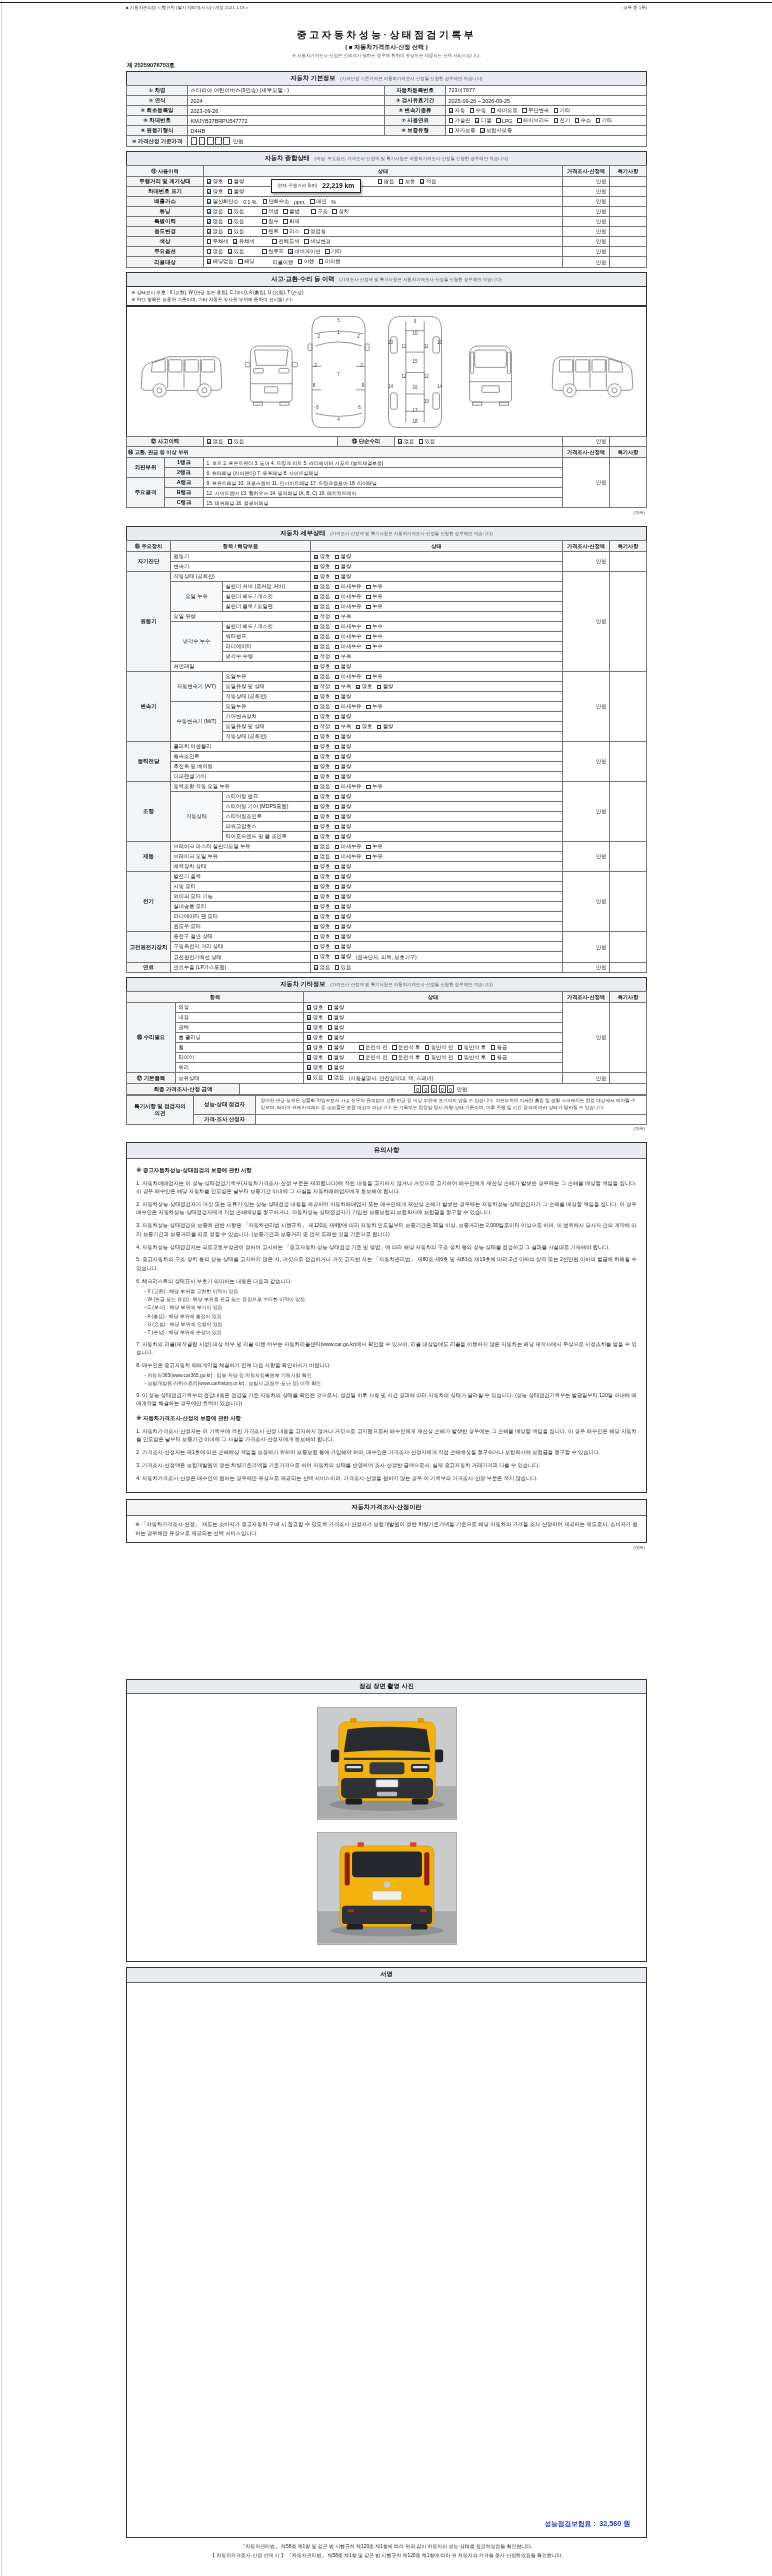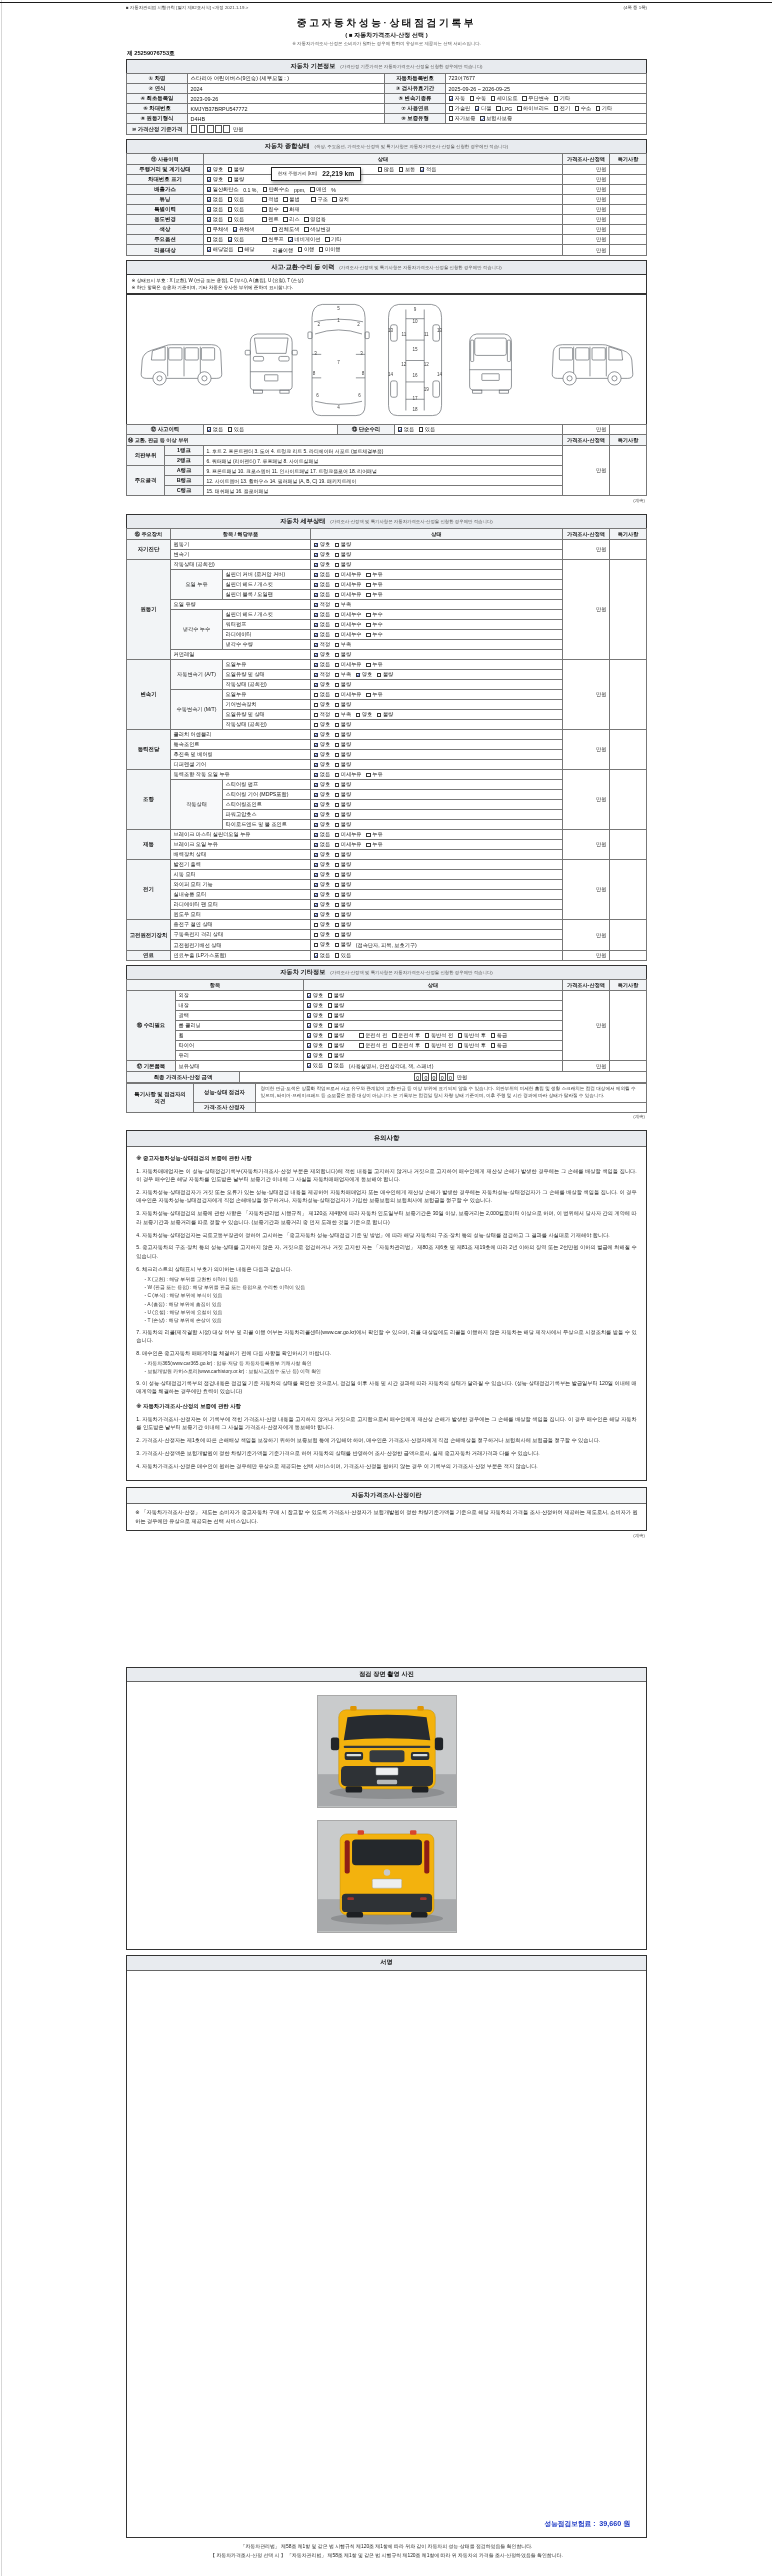--- a/index.html
+++ b/index.html
@@ -8,21 +8,21 @@
   }
   *{box-sizing:border-box;}
   html,body{margin:0;padding:0;}
   body{width:773px;height:2576px;background:#ffffff;color:#141414;
        font-family:"Liberation Sans","DejaVu Sans",sans-serif;position:relative;overflow:hidden;}
   .edge{position:absolute;top:0;bottom:0;width:0.5px;background:#d7d7d7;}
   .edge.l{left:0.5px}.edge.r{right:0.5px}
   .topline{position:absolute;top:1.5px;left:0;width:100%;height:1px;background:#1b1b1b;}
   .doc{width:521px;margin:0 auto;padding-top:4.6px;height:2562px;display:flex;flex-direction:column;}
   .tiny-row{display:flex;justify-content:space-between;font-size:4.4px;color:#444;}
-  .title{text-align:center;font-size:9.8px;font-weight:bold;letter-spacing:2.6px;margin-top:7px;}
+  .title{text-align:center;font-size:9.8px;font-weight:bold;letter-spacing:2.6px;margin-top:19px;}
   .subtitle{text-align:center;font-size:6px;font-weight:bold;margin-top:1.5px;}
   .subnote{text-align:center;font-size:4.4px;color:#555;margin-top:1px;}
   .docno{font-size:5.7px;font-weight:bold;margin:3.6px 0 1px 1px;}
   .secbar{background:var(--header-bg);border:0.8px solid #333;text-align:center;font-weight:bold;font-size:6.2px;padding:2.1px 1px;}
   .secbar .note{font-weight:normal;font-size:4.4px;color:#555;margin-left:3.1px;}
   .mt{margin-top:3.6px;}
   table.tbl{border-collapse:collapse;width:100%;table-layout:fixed;border:0.8px solid #333;margin-top:-0.8px;background:#fff;}
   .tbl td,.tbl th{border:0.5px solid #777;font-size:5.4px;padding:1px 2.6px;vertical-align:middle;word-break:keep-all;}
   .tbl th{background:var(--label-bg);font-weight:bold;text-align:center;padding:1.5px 1px;font-size:5.2px;}
   td.lbl,td.grp{background:var(--label-bg);font-weight:bold;text-align:center;}
@@ -1358,21 +1358,21 @@
         </svg>
       </div>
     </div>
   </div>
 
   <div class="sign-box">
     <div class="secbar" style="border:none;border-bottom:0.5px solid #666;margin:0">서명</div>
     <div class="sign-area">
       <div class="insurance">
         <span>성능점검보험료 :</span>
-        <span class="insval">39,660 원</span>
+        <span class="insval">32,560 원</span>
       </div>
     </div>
   </div>
 
   <div class="footer">
     <div>「자동차관리법」 제58조 제1항 및 같은 법 시행규칙 제120조 제1항에 따라 위와 같이 자동차의 성능·상태를 점검하였음을 확인합니다.</div>
     <div>【 자동차가격조사·산정 선택 시 】 「자동차관리법」 제58조 제1항 및 같은 법 시행규칙 제120조 제1항에 따라 위 자동차의 가격을 조사·산정하였음을 확인합니다.</div>
   </div>
 
 </div>

